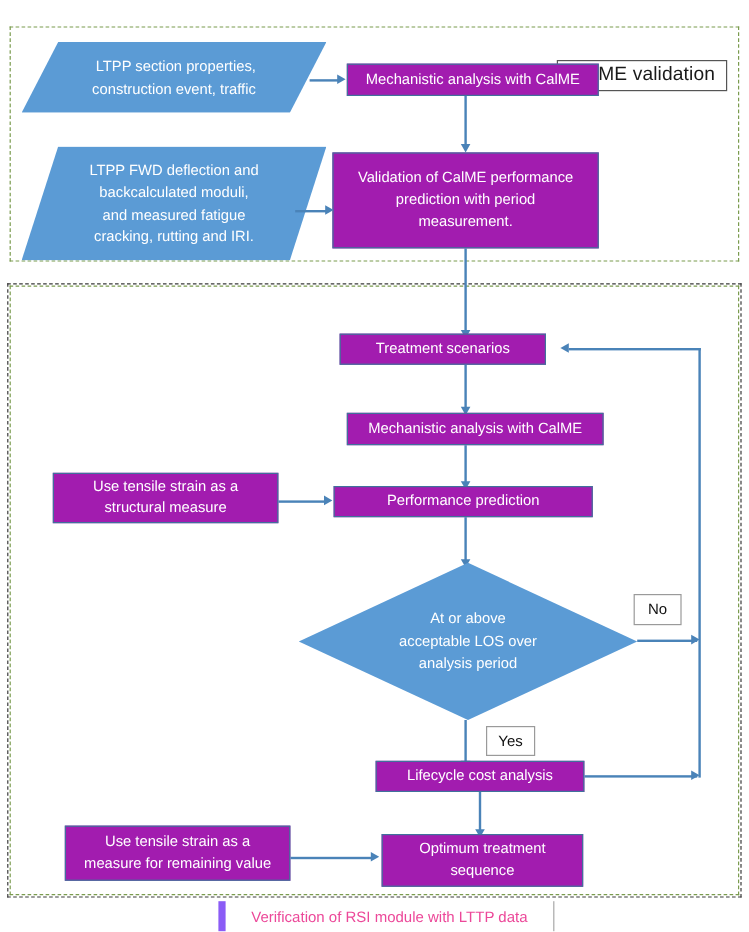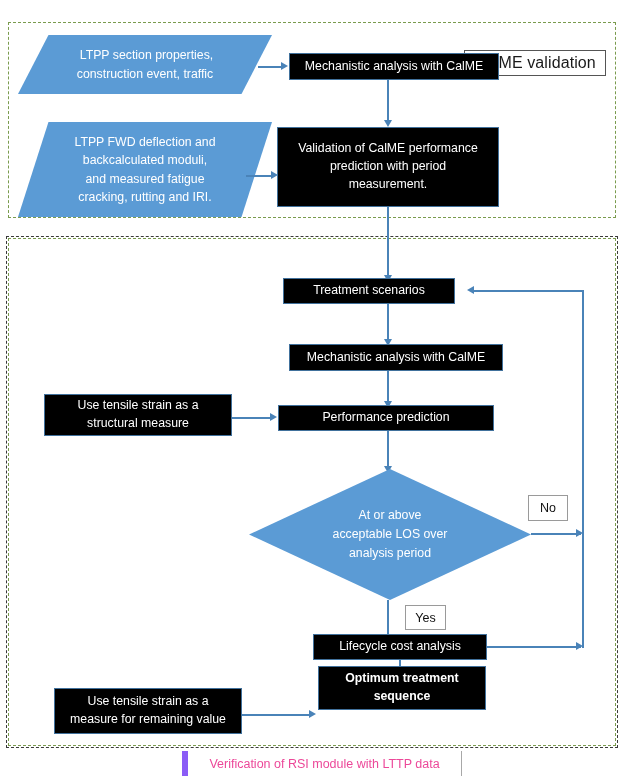--- a/index.html
+++ b/index.html
@@ -42,21 +42,21 @@
     color:#1a1a1a;
     font-size:16px;
     letter-spacing:.1px;
     white-space:nowrap;
     margin-top:25px;
   }
 
   
   .node{
     position:absolute;
-    background:#000000;
+    background:#a21caf;
     border:1px solid #41719c;
     box-sizing:border-box;
     color:#ffffff;
     display:flex;
     align-items:center;
     justify-content:center;
     text-align:center;
     font-size:12.3px;
     line-height:1.45;
     padding:2px 4px;
@@ -227,21 +227,21 @@
 
   <div class="hline" style="left:474px;top:290px;width:110px;"></div>
   <div class="arrow-left" style="left:467px;top:286px;"></div>
 
   <div class="vline" style="left:399px;top:660px;height:35px;"></div>
   <div class="arrow-down" style="left:395.5px;top:691px;"></div>
 
   <div class="node" style="left:54px;top:688px;width:188px;height:46px;">Use tensile strain as a
 measure for remaining value</div>
 
-  <div class="node" style="left:318px;top:666px;width:168px;height:44px;font-weight:bold;">Optimum treatment
+  <div class="node" style="left:318px;top:695px;width:168px;height:44px;">Optimum treatment
 sequence</div>
 
   <div class="hline" style="left:242px;top:714px;width:68px;"></div>
   <div class="arrow-right" style="left:309px;top:710px;"></div>
 
   <div class="bottom-caption" style="left:182px;top:751px;width:280px;height:25px;">Verification of RSI module with LTTP data</div>
 
 </div>
 
 </body></html>

